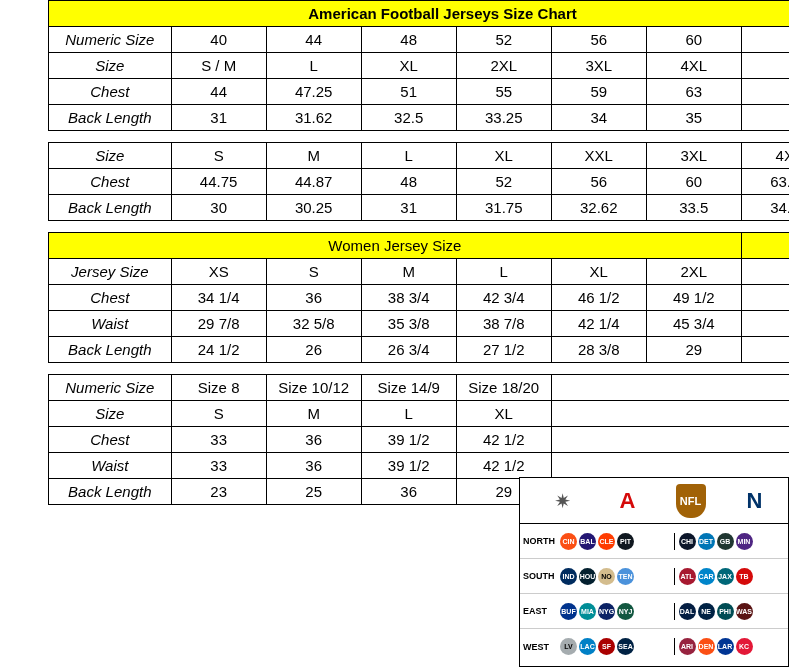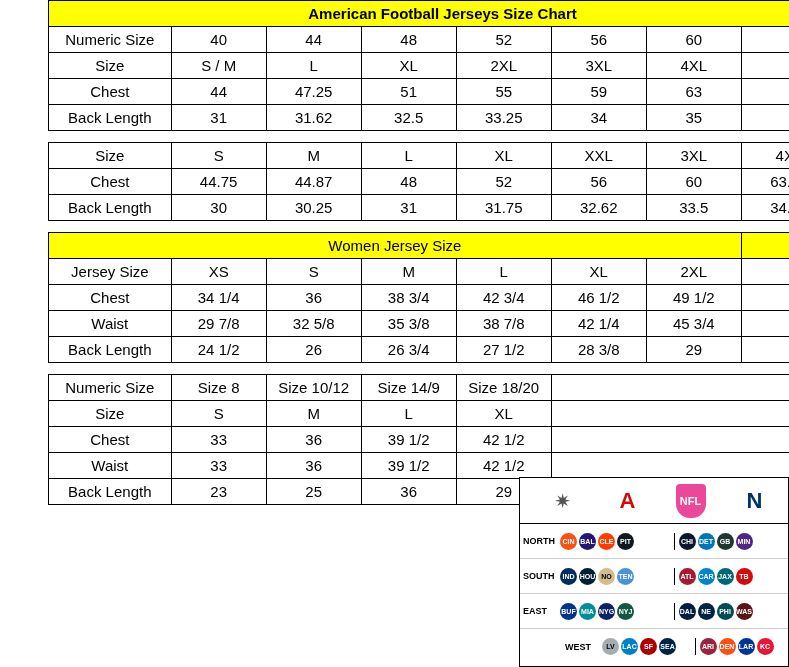--- a/index.html
+++ b/index.html
@@ -49,20 +49,21 @@
     font-size: 17px;
     height: 28px;
   }
   .section-head td {
     background: #ffff00;
     font-size: 16px;
     height: 27px;
   }
   .rowlabel {
     text-align: center;
+    font-style: italic;
   }
   
   .logo-panel {
     position: absolute;
     right: 0;
     bottom: 0;
     width: 270px;
     height: 190px;
     border: 1px solid #000000;
     box-sizing: border-box;
@@ -80,21 +81,21 @@
   }
   .conf-logo {
     font-weight: bold;
     font-size: 22px;
     letter-spacing: -1px;
   }
   .conf-afc { color: #d50a0a; }
   .conf-nfc { color: #013369; }
   .nfl-shield {
     width: 30px; height: 34px;
-    background: #ec4899;
+    background: #a16207;
     border-radius: 4px 4px 14px 14px;
     color: #ffffff;
     font-size: 11px;
     font-weight: bold;
     display: flex;
     align-items: center;
     justify-content: center;
   }
   .star-mark {
     width: 32px; height: 32px;
@@ -104,21 +105,21 @@
     font-size: 20px;
     color: #555555;
   }
   .div-row {
     height: 35px;
     display: flex;
     align-items: center;
     border-bottom: 1px solid #cccccc;
     box-sizing: border-box;
   }
-  .div-row:last-child { border-bottom: none; margin-left: 42px; }
+  .div-row:last-child { border-bottom: none; }
   .div-label {
     width: 40px;
     font-size: 9px;
     font-weight: bold;
     text-align: left;
     padding-left: 3px;
     box-sizing: border-box;
     color: #000000;
   }
   .team-group {

